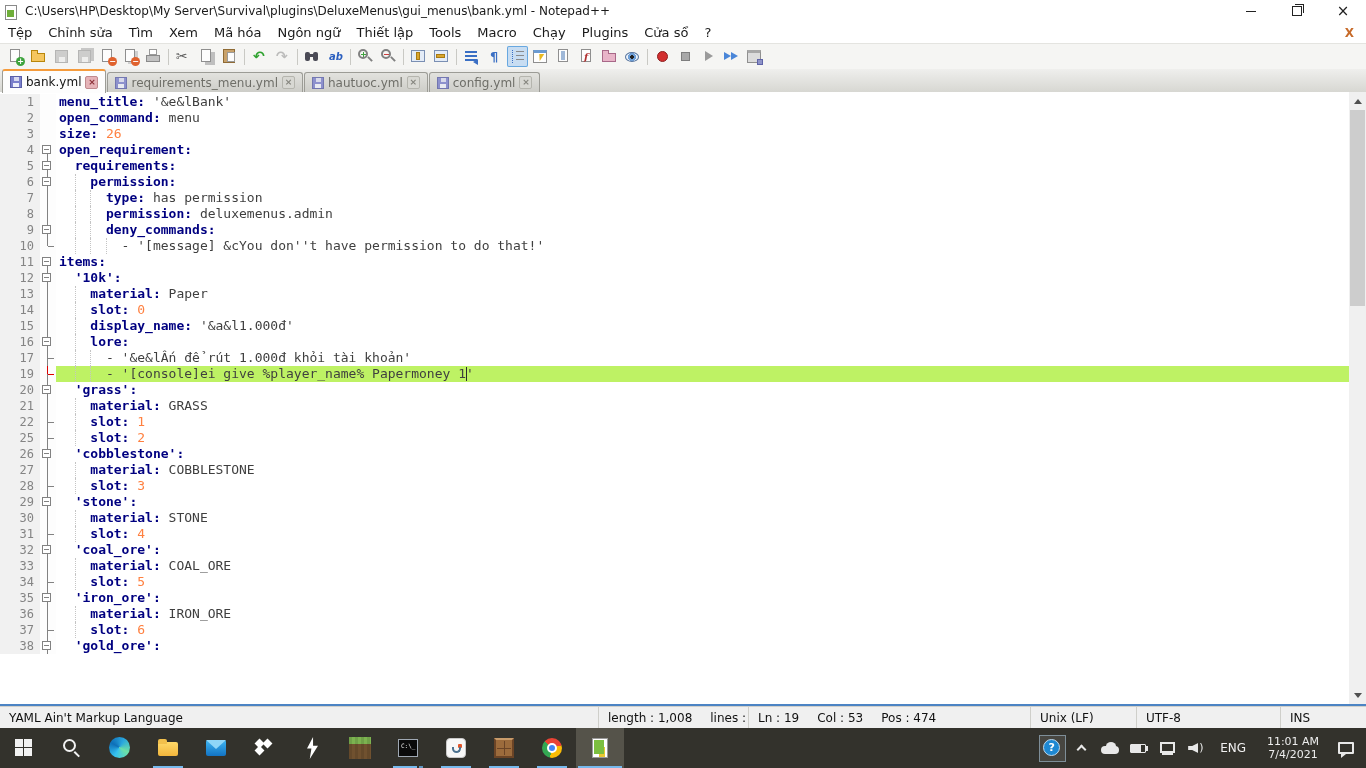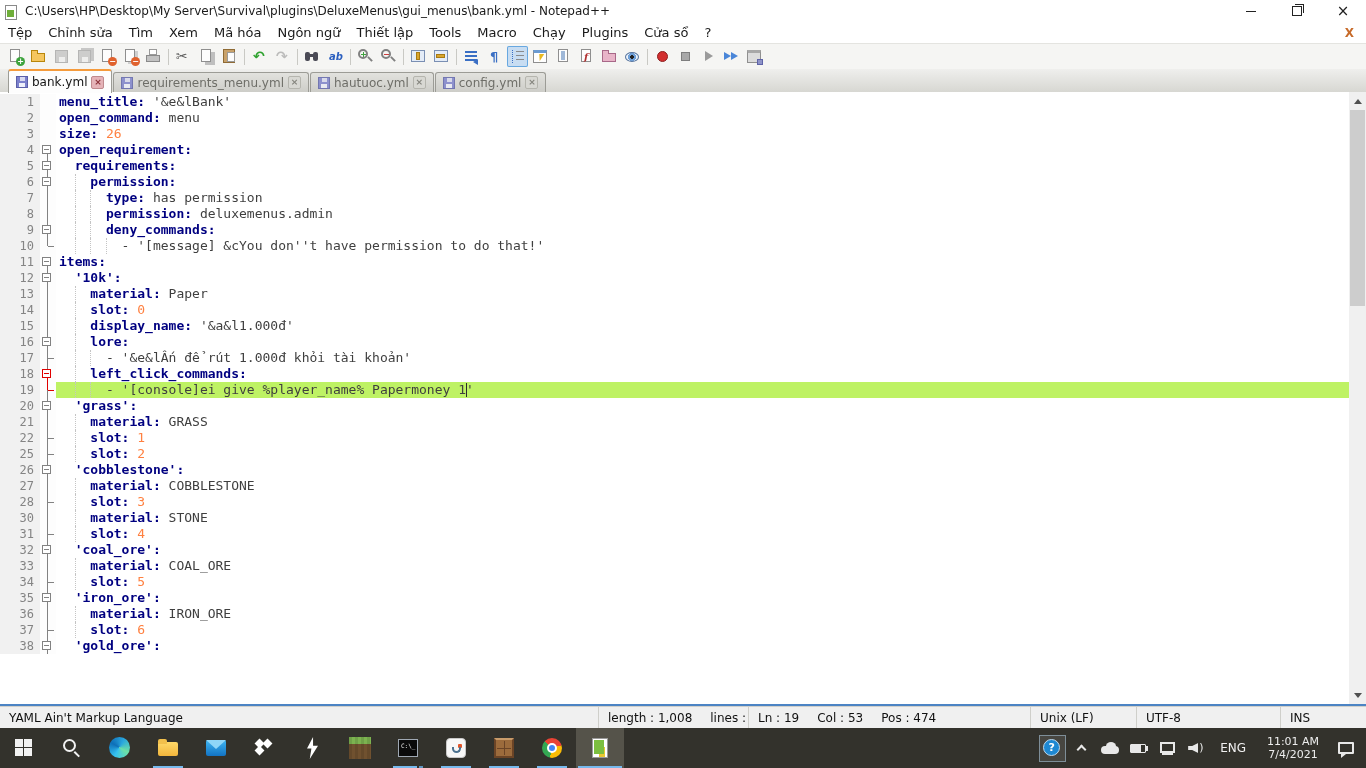--- a/index.html
+++ b/index.html
@@ -71,21 +71,21 @@
   .tb-monitoring::before{left:3px;top:6px;width:14px;height:10px;border-radius:50%;border:1px solid #56749e;background:radial-gradient(circle at 50% 50%,#222 0 2px,#6fa0d8 2px 4px,#eaf2fa 4px)}
   .tb-macro-record::before{left:5px;top:5px;width:11px;height:11px;border-radius:50%;background:#d22f2f;border:1px solid #8f1f1f}
   .tb-macro-stop::before{left:6px;top:6px;width:9px;height:9px;background:#a8a8a8;border:1px solid #7e7e7e}
   .tb-macro-play::before{left:7px;top:5px;width:0;height:0;border:5px solid transparent;border-left:8px solid #9a9a9a;border-right:none}
   .tb-macro-run-multiple::before{left:3px;top:6px;width:0;height:0;border:4px solid transparent;border-left:7px solid #4a86d8;border-right:none}
   .tb-macro-run-multiple::after{left:10px;top:6px;width:0;height:0;border:4px solid transparent;border-left:7px solid #4a86d8;border-right:none}
   .tb-macro-save::before{left:3px;top:4px;width:14px;height:13px;background:#dcdcdc;border:1px solid #8f8f8f;border-top:3px solid #a8a8a8}
   .tb-macro-save::after{right:2px;bottom:2px;width:6px;height:6px;background:#8e93c8;border:1px solid #5f64a8}
 
   
-  .tabbar{height:24px;background:linear-gradient(#efefed,#d7d7d2);display:flex;align-items:flex-end;padding-left:8px;border-bottom:1px solid #a9a9a2;box-sizing:border-box}
+  .tabbar{height:24px;background:linear-gradient(#efefed,#d7d7d2);display:flex;align-items:flex-end;padding-left:2px;border-bottom:1px solid #a9a9a2;box-sizing:border-box}
   .tab{height:20px;display:flex;align-items:center;gap:4px;padding:0 7px;background:linear-gradient(#e2e2de,#cdcdc8);border:1px solid #9c9c96;border-bottom:none;border-radius:3px 3px 0 0;margin-right:1px;font-size:12px;color:#6e6e68;white-space:nowrap;box-sizing:border-box}
   .tab.active{height:24px;background:#fdfdfd;color:#141414;border-top:2px solid #f59b3c;position:relative;z-index:3;margin-bottom:-1px}
   .floppy{width:12px;height:12px;background:#7b80cc;border:1px solid #5a5fa8;position:relative;flex:none;box-sizing:border-box}
   .floppy::before{content:"";position:absolute;left:3px;top:0;width:5px;height:4px;background:#d8daf0}
   .floppy::after{content:"";position:absolute;left:2px;bottom:0;width:6px;height:4px;background:#eef0fa}
   .tab:not(.active) .floppy{opacity:.8}
   .tab-close{width:13px;height:13px;border-radius:2px;background:#d8d8d3;border:1px solid #b5b5ae;color:#85857e;font:bold 9px/11px "DejaVu Sans",sans-serif;text-align:center;flex:none;box-sizing:border-box}
   .tab.active .tab-close{background:#e5b3b8;border-color:#c08a8e;color:#8a3038}
 
   
@@ -409,29 +409,20 @@
         </div>
         <div class="row">
           <span class="ln">17</span>
           <span class="fold">
             <i class="fu"></i>
             <i class="fd"></i>
             <i class="ftick"></i>
           </span>
           <span class="code"><span class="c-s">      - '&amp;e&amp;lẤn để rút 1.000đ khỏi tài khoản'</span><i class="guide" style="left: calc(2ch + 3px);"></i><i class="guide" style="left: calc(4ch + 3px);"></i></span>
         </div>
-        <div class="row">
-          <span class="ln">18</span>
-          <span class="fold r1">
-            <i class="fu"></i>
-            <i class="fd"></i>
-            <i class="fbox"></i>
-          </span>
-          <span class="code"><span class="c-k">    left_click_commands:</span><i class="guide" style="left: calc(2ch + 3px);"></i></span>
-        </div>
         <div class="row cur">
           <span class="ln">19</span>
           <span class="fold r2">
             <i class="fu"></i>
             <i class="fd"></i>
             <i class="ftick"></i>
           </span>
           <span class="code"><span class="c-s">      - '[console]ei give %player_name% Papermoney 1'</span><i class="guide" style="left: calc(2ch + 3px);"></i><i class="guide" style="left: calc(4ch + 3px);"></i><i class="caret" style="left: calc(52ch + 3px);"></i></span>
         </div>
         <div class="row">
@@ -487,20 +478,29 @@
           <span class="code"><span class="c-k">    material:</span><span class="c-s"> COBBLESTONE</span><i class="guide" style="left: calc(2ch + 3px);"></i></span>
         </div>
         <div class="row">
           <span class="ln">28</span>
           <span class="fold">
             <i class="fu"></i>
             <i class="fd"></i>
             <i class="ftick"></i>
           </span>
           <span class="code"><span class="c-k">    slot:</span><span class="c-s"> </span><span class="c-n">3</span><i class="guide" style="left: calc(2ch + 3px);"></i></span>
+        </div>
+        <div class="row">
+          <span class="ln">29</span>
+          <span class="fold">
+            <i class="fu"></i>
+            <i class="fd"></i>
+            <i class="fbox"></i>
+          </span>
+          <span class="code"><span class="c-k">  'stone':</span></span>
         </div>
         <div class="row">
           <span class="ln">30</span>
           <span class="fold">
             <i class="fu"></i>
             <i class="fd"></i>
           </span>
           <span class="code"><span class="c-k">    material:</span><span class="c-s"> STONE</span><i class="guide" style="left: calc(2ch + 3px);"></i></span>
         </div>
         <div class="row">

